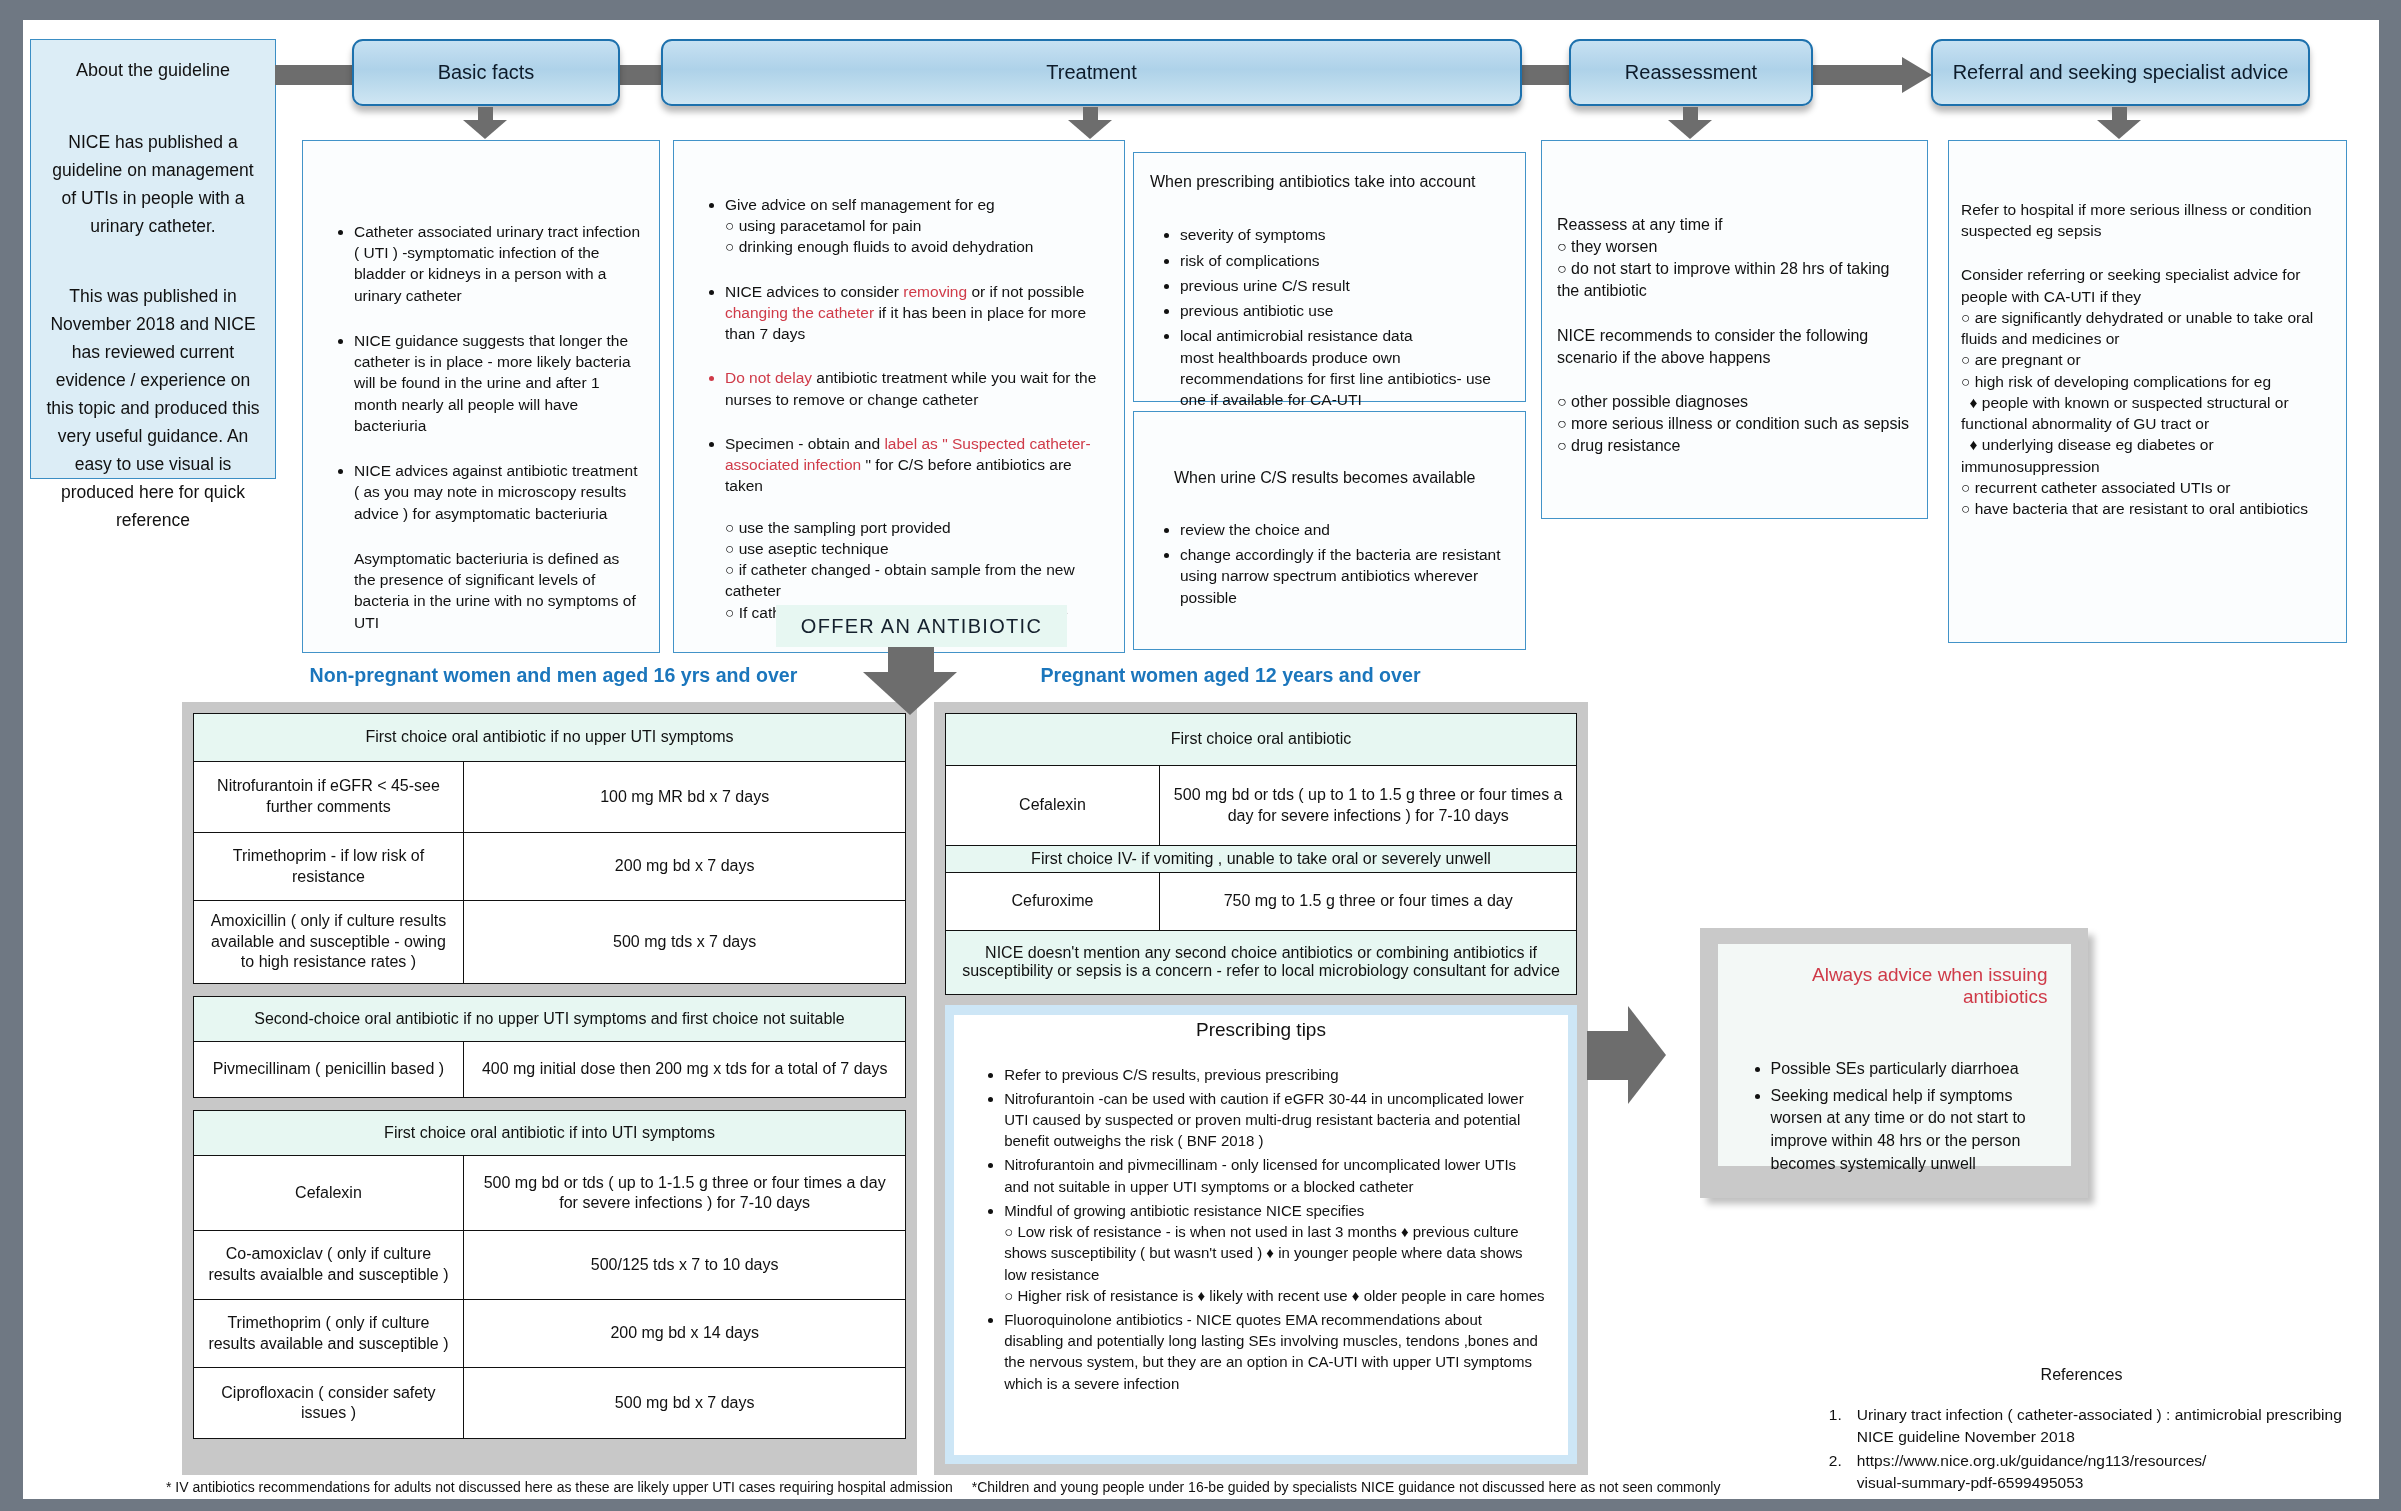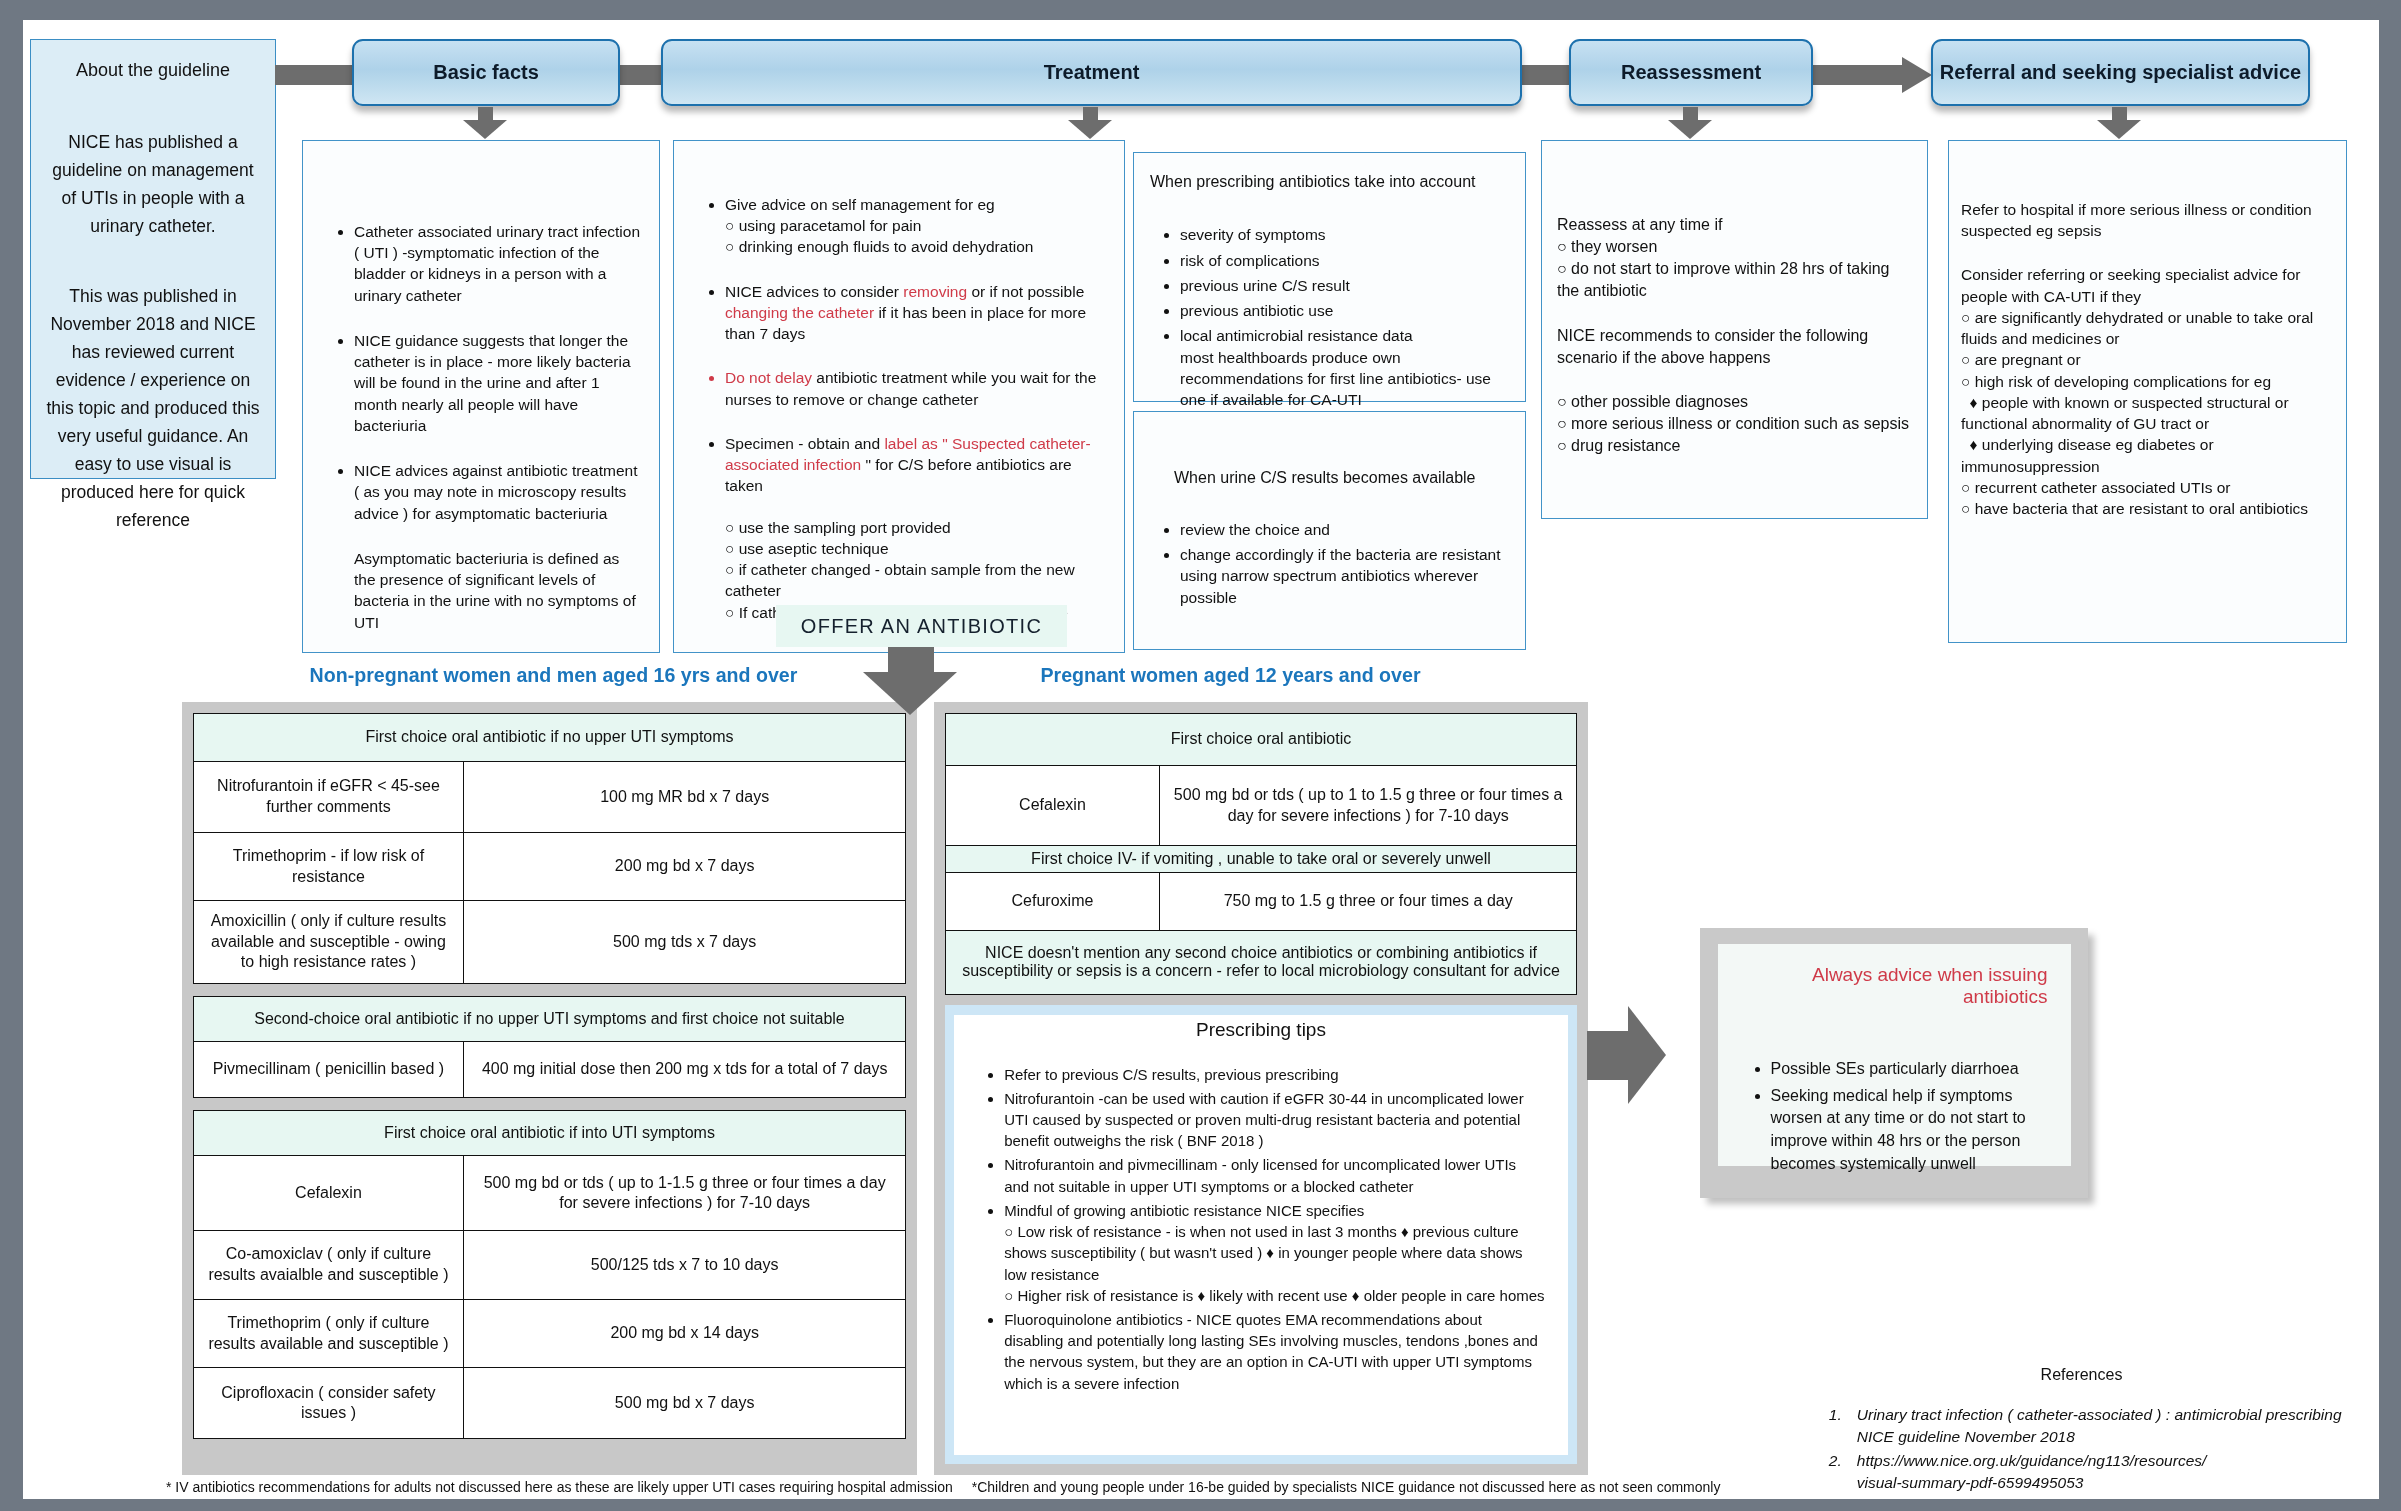--- a/index.html
+++ b/index.html
@@ -7,21 +7,21 @@
   #canvas{position:relative;width:2401px;height:1511px;overflow:hidden;}
   .page-bg{position:absolute;left:23px;top:20px;width:2356px;height:1479px;background:#ffffff;}
 
   
   .about{position:absolute;left:30px;top:39px;width:246px;height:440px;background:#dcedf6;border:1.3px solid #3b8ec4;box-sizing:border-box;padding:20px 15px;text-align:center;}
   .about-title{font-size:18px;margin-bottom:47px;}
   .about-p{font-size:17.5px;line-height:1.6;margin:0 0 42px 0;}
   .cbar{position:absolute;top:65px;height:20px;background:#6d6d6d;}
   .ctri{position:absolute;width:0;height:0;border-style:solid;}
   .nav{position:absolute;top:39px;height:67px;background:linear-gradient(180deg,#c7e1f2 0%,#aed2e9 45%,#b9d9ec 65%,#cfe6f3 100%);border:2px solid #1d71ad;border-radius:10.8px;box-sizing:border-box;display:flex;align-items:center;justify-content:center;box-shadow:0 6px 6.7px rgba(0,0,0,.28);}
-  .nav span{font-size:20px;font-weight:bold;color:#0d1b2a;}
+  .nav span{font-size:20px;font-weight:normal;color:#0d1b2a;}
   .darr-shaft{position:absolute;width:15px;height:15px;background:#6d6d6d;top:107px;}
   .darr-head{position:absolute;top:120px;width:0;height:0;border-left:22px solid transparent;border-right:22px solid transparent;border-top:19px solid #6d6d6d;}
 
   
   .cbox{position:absolute;background:#fbfdfe;border:1.3px solid #4293c8;box-sizing:border-box;font-size:15.5px;line-height:1.37;}
   .bl{margin:0;padding-left:32px;}
   .bl li{margin-bottom:24px;}
   .bl.tight li{margin-bottom:4px;}
   .prewrap{white-space:pre-line;}
   .red{color:#cf3a48;}
@@ -59,21 +59,21 @@
 
   .always-outer{position:absolute;left:1700px;top:928px;width:388px;height:270px;background:#c9c9c9;box-sizing:border-box;padding:16px 17.5px 32px 17.5px;box-shadow:6.7px 6.7px 6.7px rgba(0,0,0,.25);}
   .always-inner{background:#f3f8f6;width:100%;height:100%;box-sizing:border-box;padding:20px 23px;}
   .always-title{text-align:right;font-size:19px;color:#cf3a48;margin-bottom:50px;}
   .always-list{padding-left:30px;font-size:16px;line-height:1.42;}
   .always-list li{margin-bottom:4px;}
 
   .refs{position:absolute;left:1788px;top:1364px;width:587px;font-size:15.5px;line-height:1.4;}
   .refs-title{text-align:center;font-size:16px;margin-bottom:17.5px;}
   .refs ol{margin:0;padding-left:58px;}
-  .refs ol li{margin-bottom:2.7px;padding-left:10.8px;font-style:italic;}
+  .refs ol li{margin-bottom:2.7px;padding-left:10.8px;}
 
   .footnotes{position:absolute;left:166px;top:1479px;width:1498px;display:flex;gap:19px;font-size:14px;white-space:nowrap;}
 </style>
 </head>
 <body>
 
 <div id="canvas">
   <div class="page-bg"></div>
 
   <div class="about">

